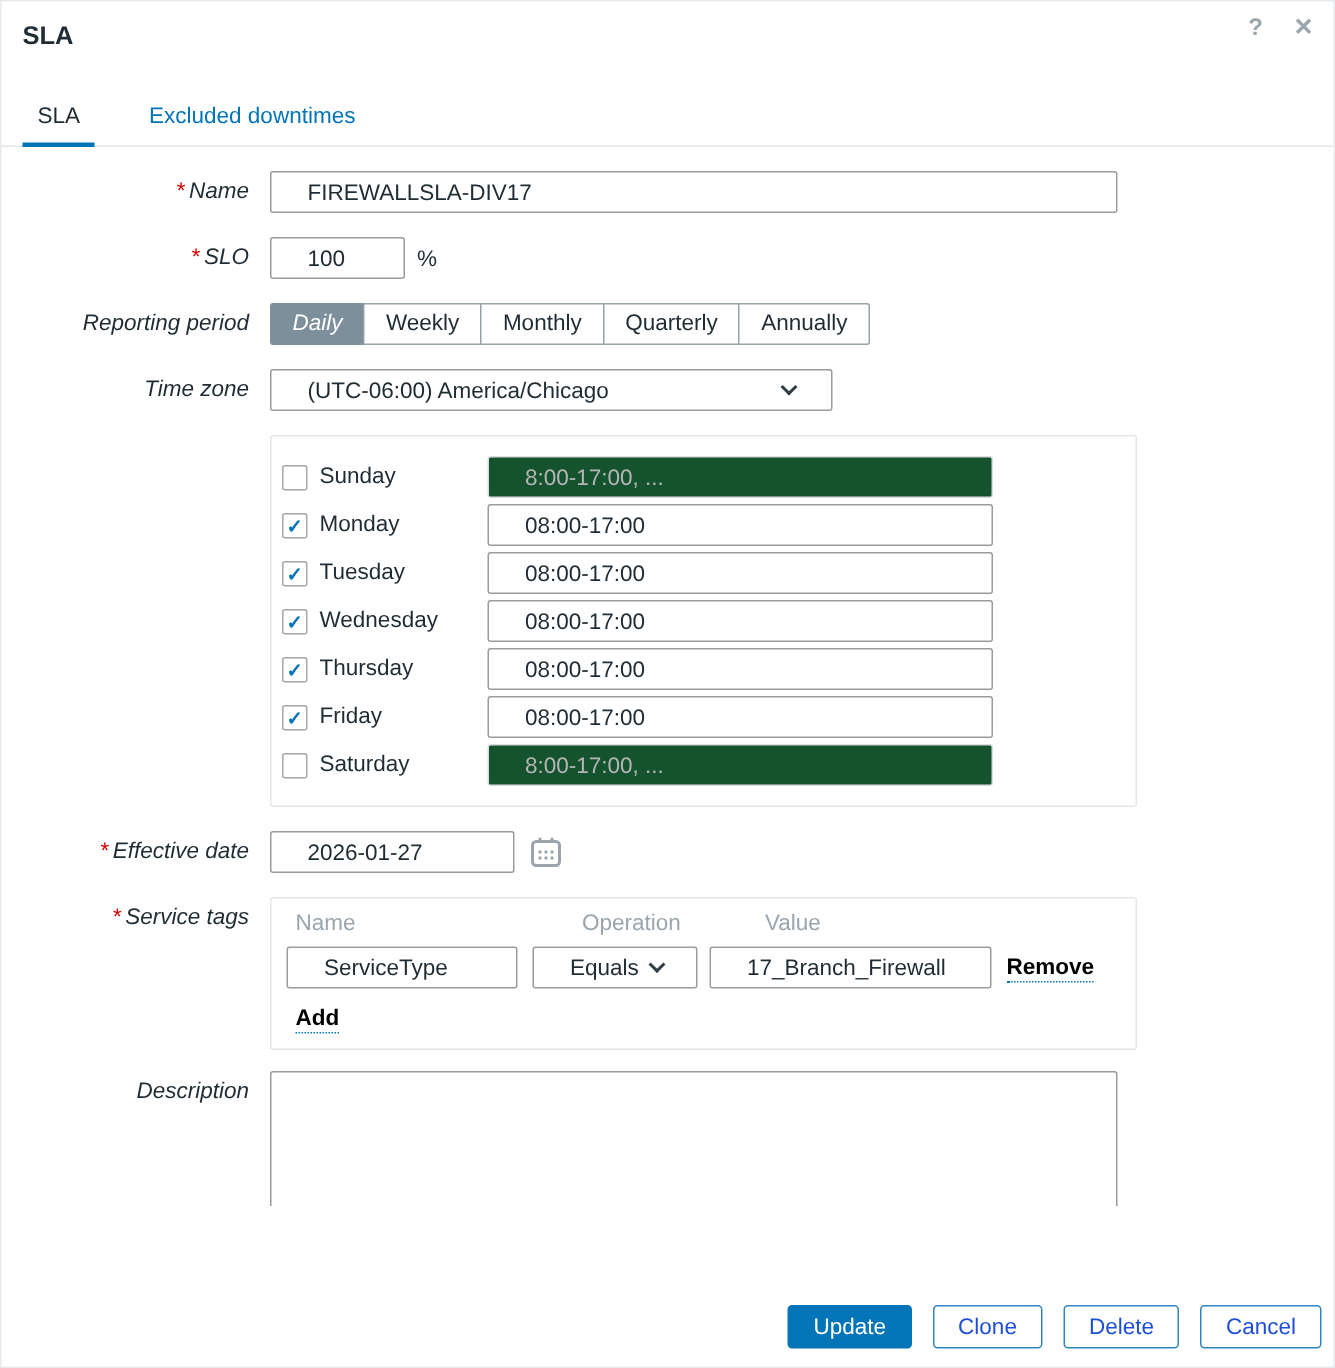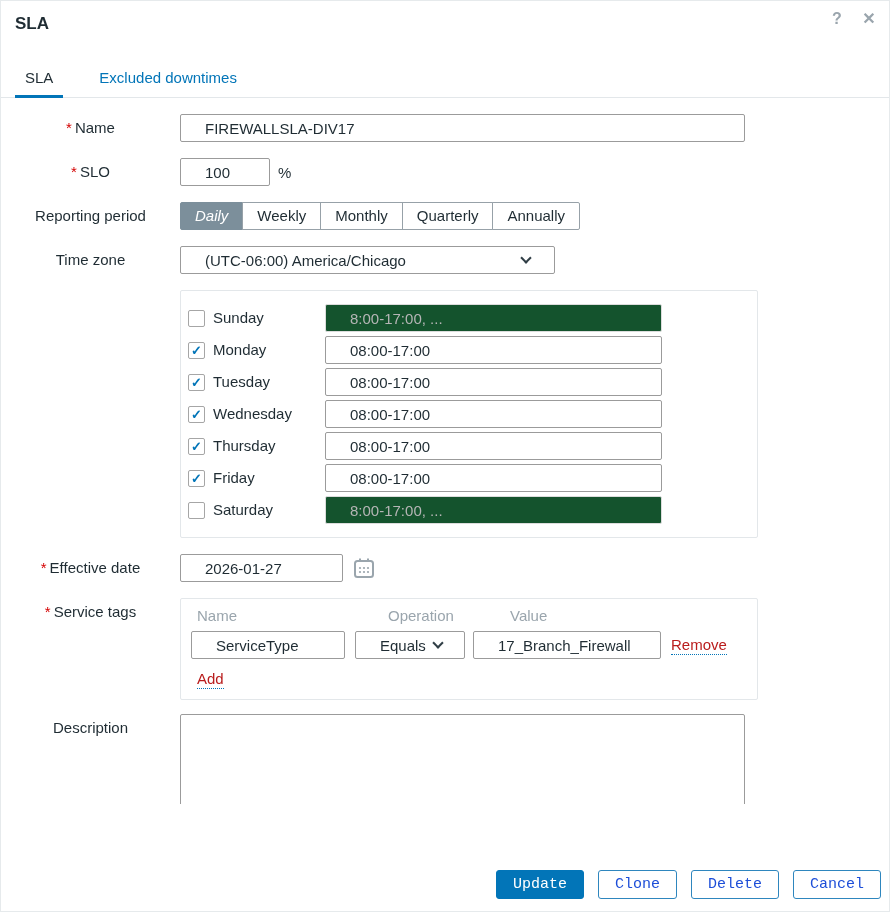--- a/index.html
+++ b/index.html
@@ -26,21 +26,21 @@
     display:flex; gap:26px; padding:0 14px; margin-top:27px;
     border-bottom:1px solid #e3e7ea;
   }
   .tab { padding:8px 10px 9px 10px; cursor:pointer; }
   .tab.active { color:#1f2c33; border-bottom:3px solid #0275b8; margin-bottom:-1px; }
   .tab.inactive { color:#0275b8; }
   
   .form { padding:16px 14px 0 14px; }
   .row { display:flex; align-items:center; margin-bottom:16px; }
   .row.top { align-items:flex-start; }
-  .lbl { width:151px; text-align:center; margin-right:14px; flex:none; line-height:28px; }
+  .lbl { width:151px; text-align:right; margin-right:14px; flex:none; line-height:28px;font-style:italic; }
   .row.top .lbl { line-height:20px; padding-top:4px; }
   .req { color:#d40000; margin-right:3px; }
   input[type=text], .sel {
     border:1px solid #9b9b9b; border-radius:2px; height:28px;
     font-family:"Liberation Sans", sans-serif; font-size:15px; color:#1f2c33;
     padding:0 24px; background:#fff; outline:none;
   }
   .in-name { width:565px; border:2px solid #15608f; padding:0 7px; }
   .in-slo { width:90px; }
   .suffix { margin-left:8px; }
@@ -85,40 +85,40 @@
   
   .tags-panel { width:578px; padding:8px 10px 10px 10px; }
   .tags-head { display:flex; color:#9aa5ad; margin-bottom:7px; }
   .th-name { width:197px; padding-left:6px; }
   .th-op { width:117px; }
   .th-val { padding-left:5px; }
   .tags-row { display:flex; align-items:center; }
   .in-tagname { width:154px; margin-right:10px; }
   .in-tagval { width:188px; margin-left:8px; }
   .link {
-    color:#b91c1c; cursor:pointer; display:inline-block;
-    border-bottom:1px dotted #0275b8; line-height:18px;
+    color:#000000; cursor:pointer; display:inline-block;
+    border-bottom:1px dotted #0275b8; line-height:18px;font-weight:bold;
   }
   .link-remove { margin-left:10px; }
   .link-add { margin-top:11px; margin-left:6px; }
   
   .desc-clip { width:567px; height:90px; overflow:hidden; }
   .desc-ta {
     width:565px; height:110px; border:1px solid #9b9b9b; border-radius:2px;
     resize:none; outline:none; font-family:"Liberation Sans", sans-serif; font-size:15px;
     padding:4px 7px;
   }
   
   .footer {
     position:absolute; right:8px; bottom:12px;
     display:flex; gap:14px;
   }
   .btn {
     height:29px; padding:0 16px; border-radius:3px; font-size:15px;
-    font-family:Liberation Mono, monospace; cursor:pointer;
+    font-family:Liberation Sans, sans-serif; cursor:pointer;
     display:inline-flex; align-items:center; justify-content:center;
   }
   .btn-primary { background:#0275b8; color:#fff; border:1px solid #0275b8; }
   .btn-secondary { background:#fff; color:#1d4ed8; border:1px solid #2e86be; }
 </style>
 </head>
 <body>
 
 <div class="dlg-title">SLA</div>
 <div class="dlg-controls">

